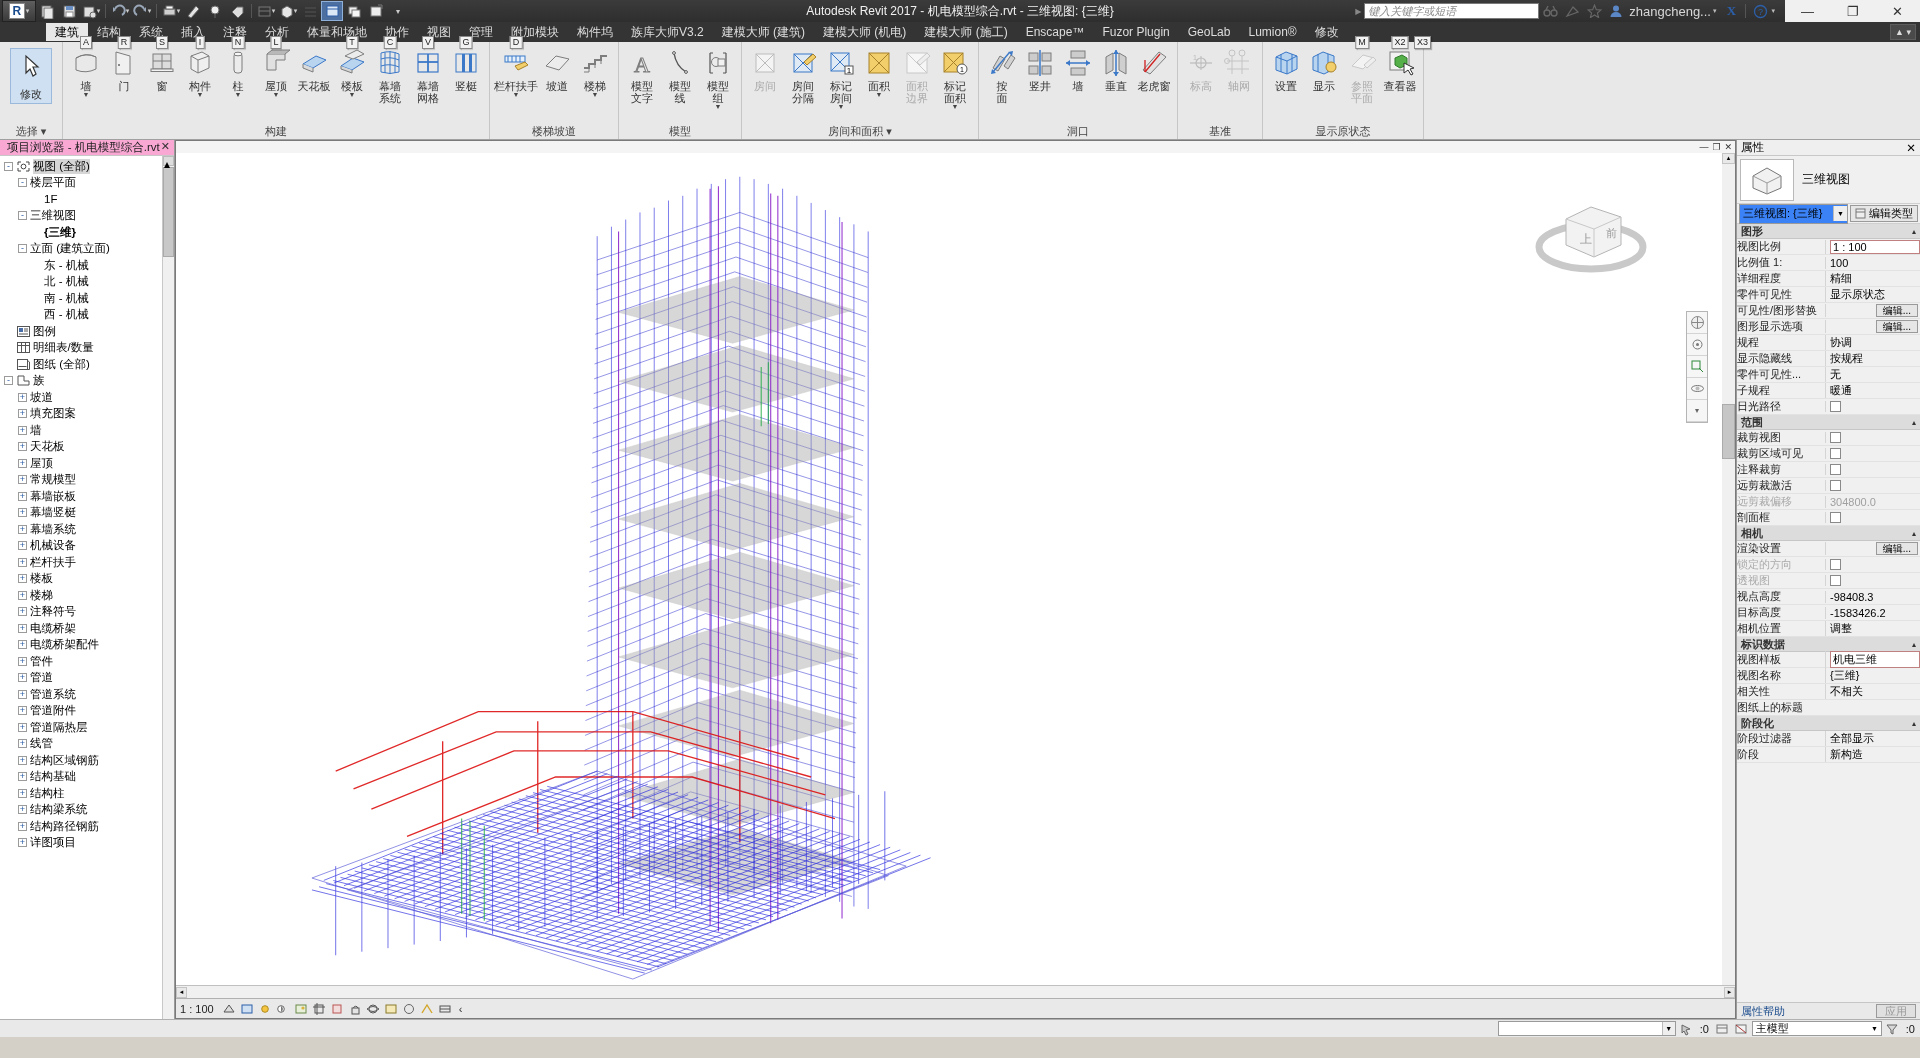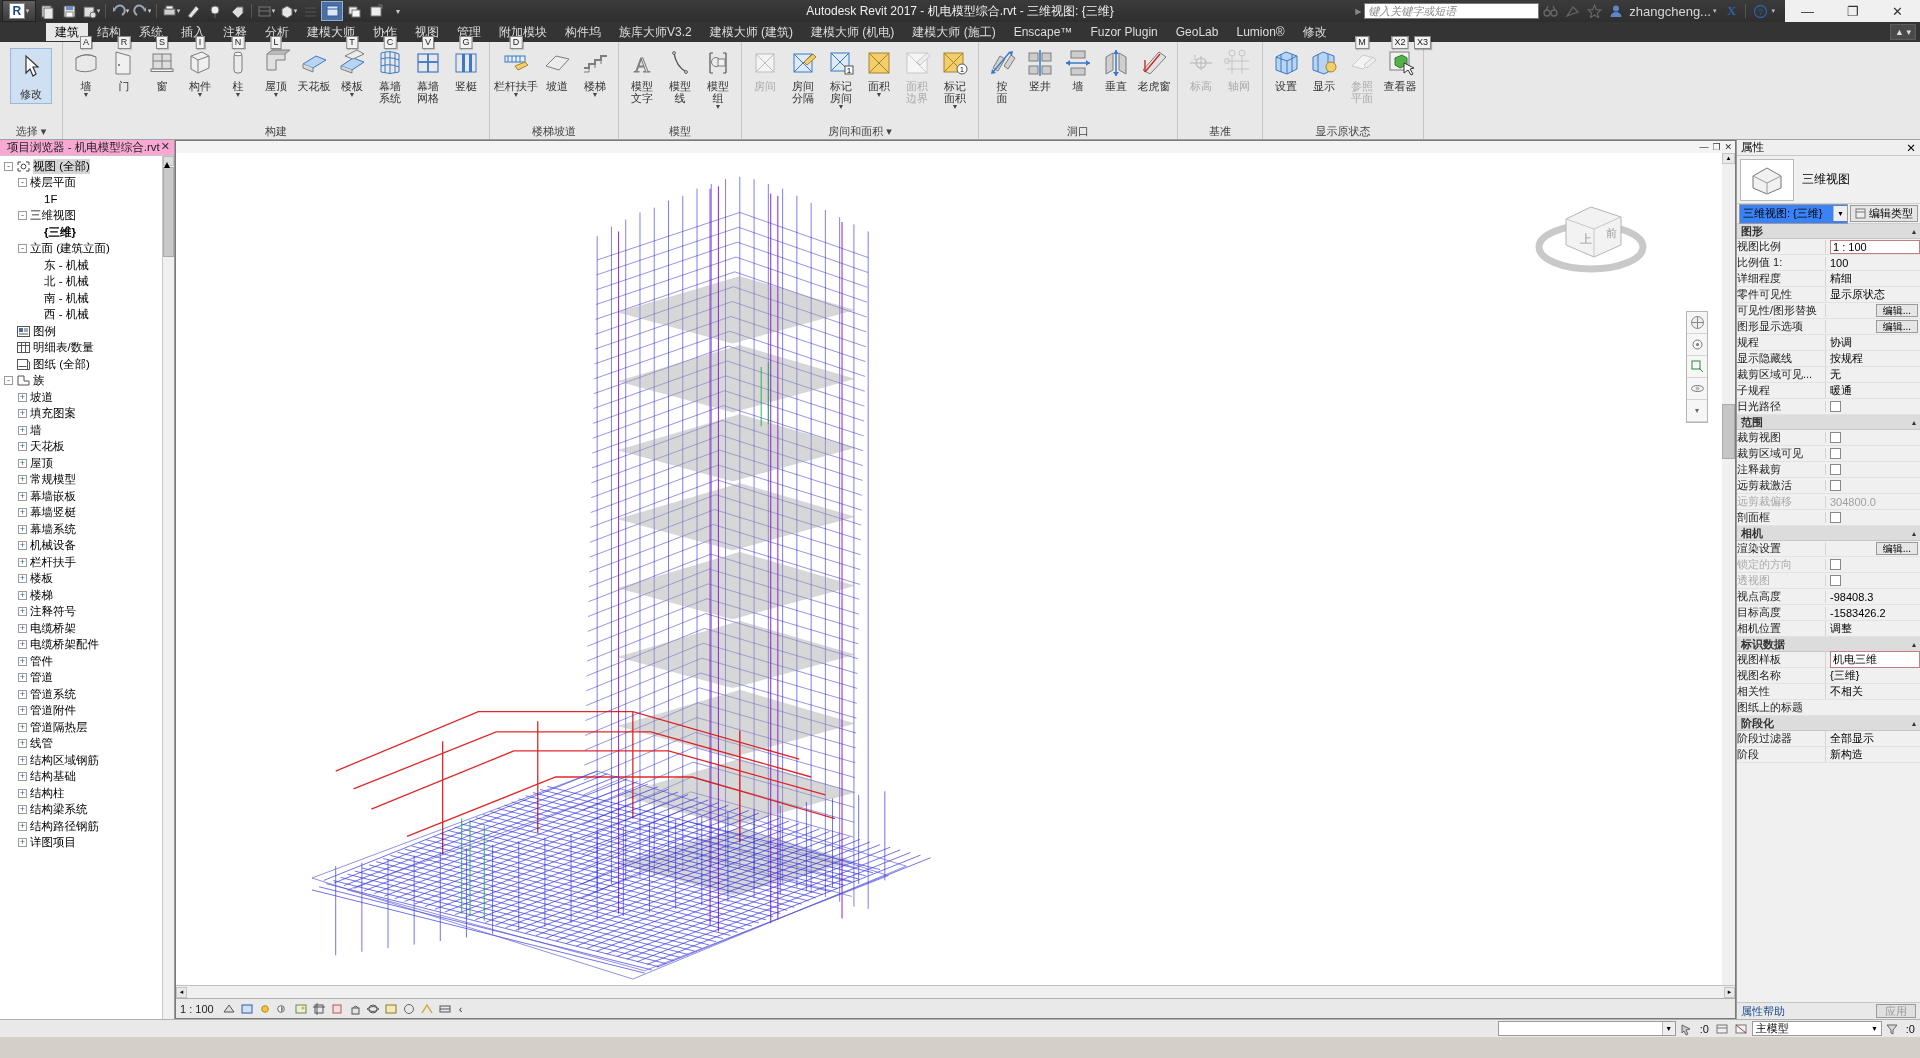--- a/index.html
+++ b/index.html
@@ -324,21 +324,21 @@
   </div>
 </div>
 
 <div class="tabbar" id="tabbar">
   <div class="tab active">建筑</div>
     <div class="tab">结构</div>
     <div class="tab">系统</div>
     <div class="tab">插入</div>
     <div class="tab">注释</div>
     <div class="tab">分析</div>
-    <div class="tab">建模大师</div>
+    <div class="tab">体量和场地</div>
     <div class="tab">协作</div>
     <div class="tab">视图</div>
     <div class="tab">管理</div>
     <div class="tab">附加模块</div>
     <div class="tab">构件坞</div>
     <div class="tab">族库大师V3.2</div>
     <div class="tab">建模大师 (建筑)</div>
     <div class="tab">建模大师 (机电)</div>
     <div class="tab">建模大师 (施工)</div>
     <div class="tab">Enscape™</div>
@@ -1431,21 +1431,21 @@
             <span style="">协调</span>
           </span>
         </div>
         <div class="prow">
           <span class="pname" style="">显示隐藏线</span>
           <span class="pval">
             <span style="">按规程</span>
           </span>
         </div>
         <div class="prow">
-          <span class="pname" style="">裁剪区域可见...</span>
+          <span class="pname" style="">零件可见性...</span>
           <span class="pval">
             <span style="">无</span>
           </span>
         </div>
         <div class="prow">
           <span class="pname" style="">子规程</span>
           <span class="pval">
             <span style="">暖通</span>
           </span>
         </div>

